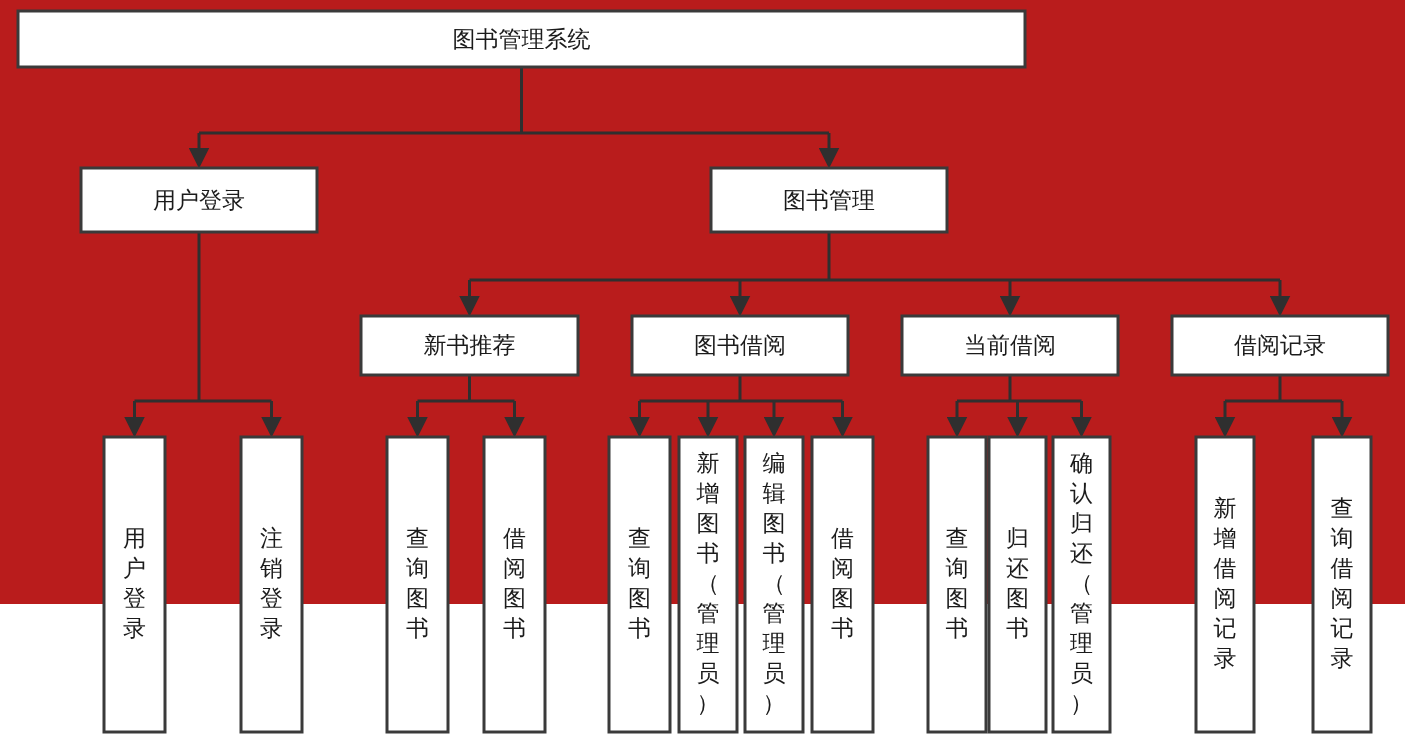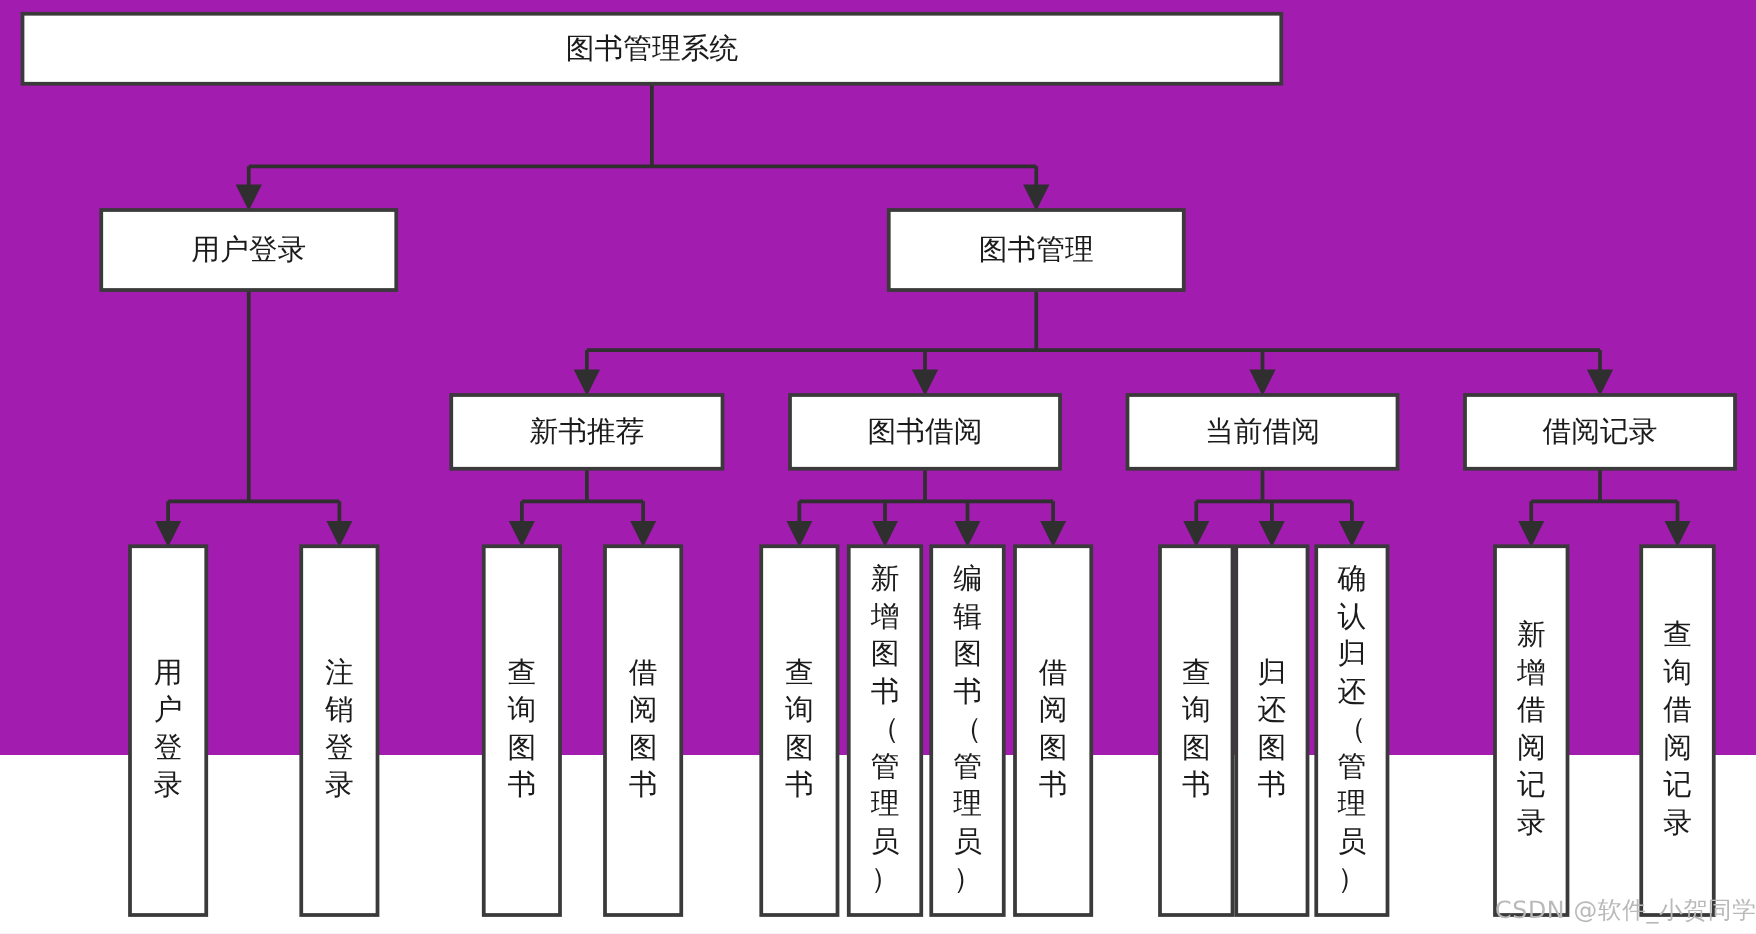--- a/index.html
+++ b/index.html
@@ -1,20 +1,20 @@
 <!DOCTYPE html>
 <html><head>
 <meta charset="utf-8">
 <style>
   html,body{margin:0;padding:0;background:#ffffff;}
   body{
     font-family:"DejaVu Sans","Liberation Sans",sans-serif;
     width:1405px;height:747px;overflow:hidden;
   }
-  #canvas{position:relative;width:1405px;height:604px;background:#a21caf;}
+  #canvas{position:relative;width:1405px;height:604px;background:#b91c1c;}
   svg.diagram{position:absolute;left:0;top:0;width:1405px;height:747px;}
   .node-box{
     fill:#ffffff;stroke:#3a3a3a;stroke-width:3;
   }
   .node-label-h{
     font-size:23px;fill:#1b1b1b;text-anchor:middle;
     font-family:"DejaVu Sans","Liberation Sans",sans-serif;
     dominant-baseline:middle;
   }
   .node-label-v{
@@ -166,14 +166,13 @@
         <g>
           <rect class="node-box" x="1196" y="437" width="58" height="295"></rect>
           <text class="node-label-v" x="1225" y="515.5" text-anchor="middle"><tspan x="1225" dy="0">新</tspan><tspan x="1225" dy="30">增</tspan><tspan x="1225" dy="30">借</tspan><tspan x="1225" dy="30">阅</tspan><tspan x="1225" dy="30">记</tspan><tspan x="1225" dy="30">录</tspan></text>
         </g>
         <g>
           <rect class="node-box" x="1313" y="437" width="58" height="295"></rect>
           <text class="node-label-v" x="1342" y="515.5" text-anchor="middle"><tspan x="1342" dy="0">查</tspan><tspan x="1342" dy="30">询</tspan><tspan x="1342" dy="30">借</tspan><tspan x="1342" dy="30">阅</tspan><tspan x="1342" dy="30">记</tspan><tspan x="1342" dy="30">录</tspan></text>
         </g>
       </g>
   </svg>
-  <div class="watermark" style="left:1196px;top:715px;">CSDN @软件_小贺同学</div>
 </div>
 
 </body></html>

